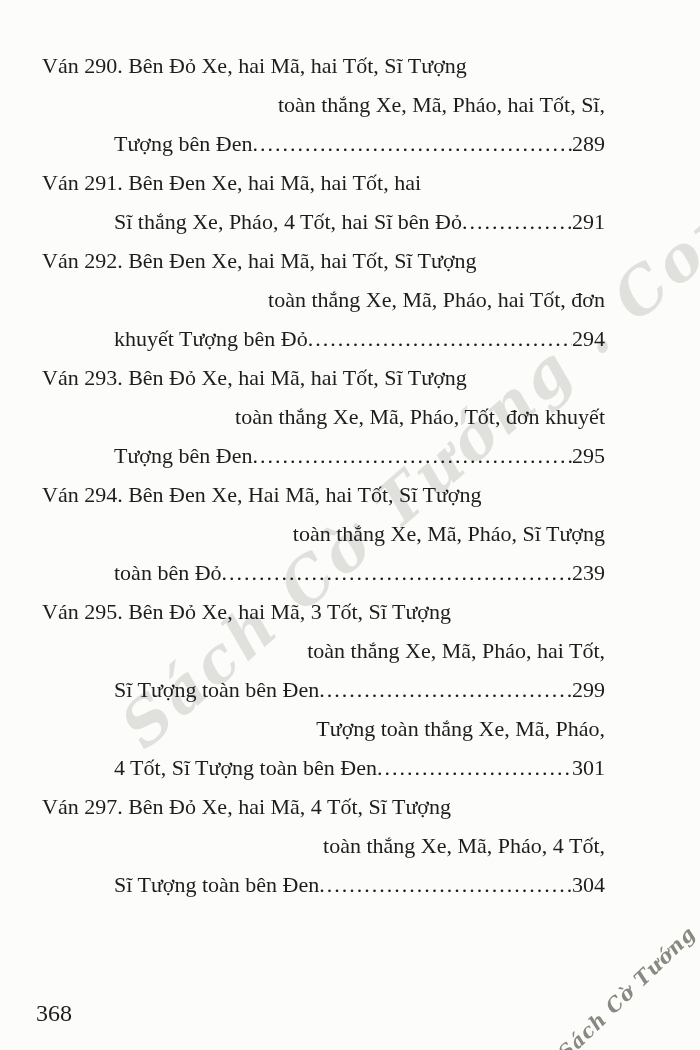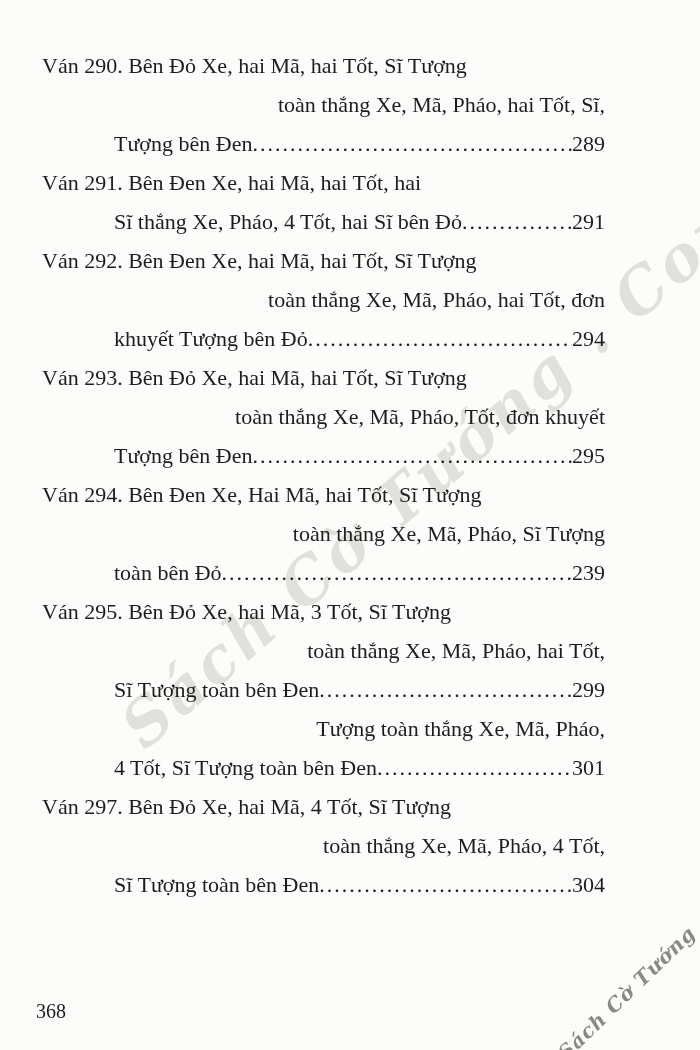--- a/index.html
+++ b/index.html
@@ -92,21 +92,21 @@
     letter-spacing: 2px;
     color: #1d1d1d;
   }
   .toc-line .pagenum {
     flex: 0 0 auto;
   }
   .folio {
     position: absolute;
     left: 36px;
     top: 1000px;
-    font-size: 20px;
+    font-size: 24px;
     color: #1d1d1d;
   }
 </style>
 </head>
 <body>
 
 <div class="page">
 
   <div class="wm-center">Sách Cờ Tướng . Com</div>
 

